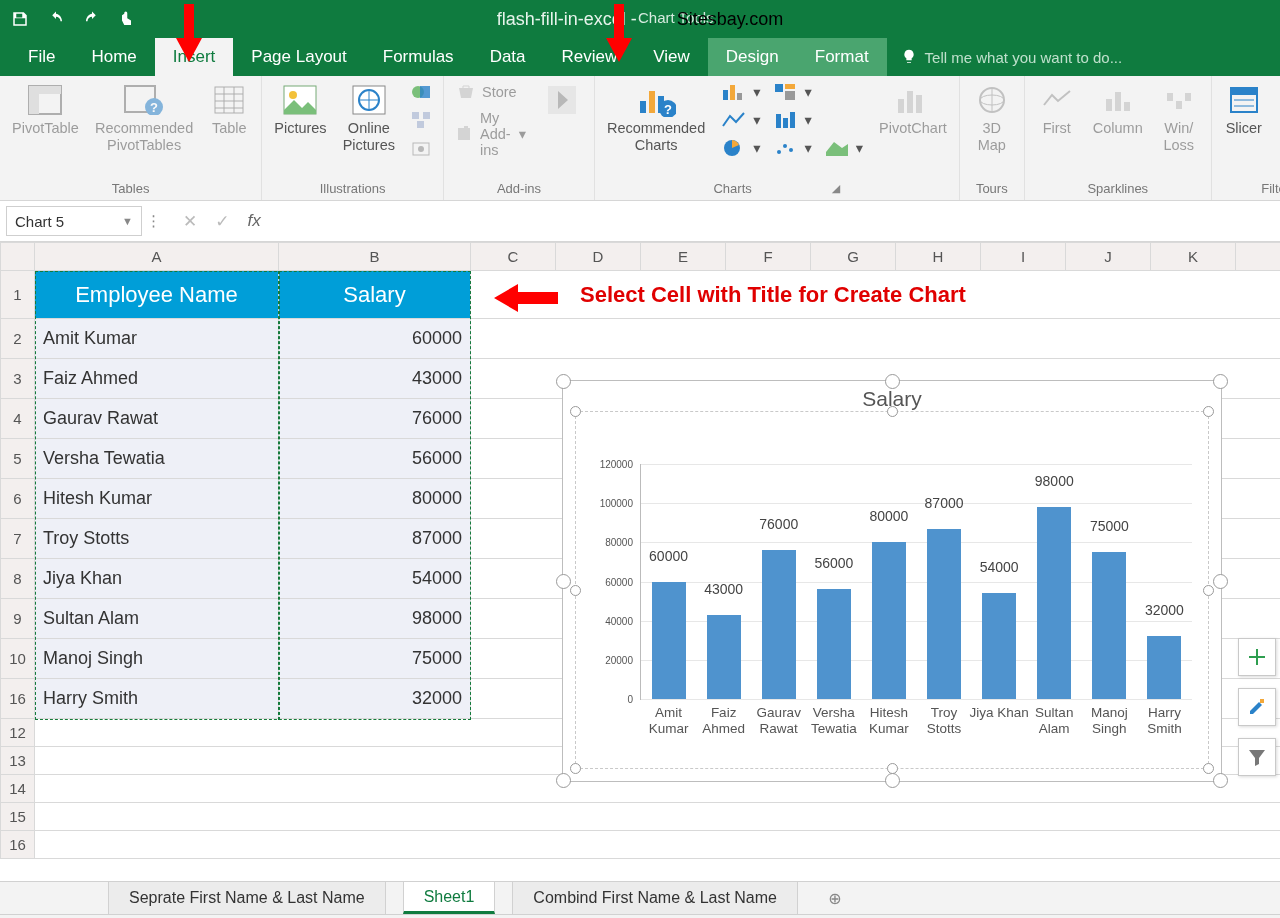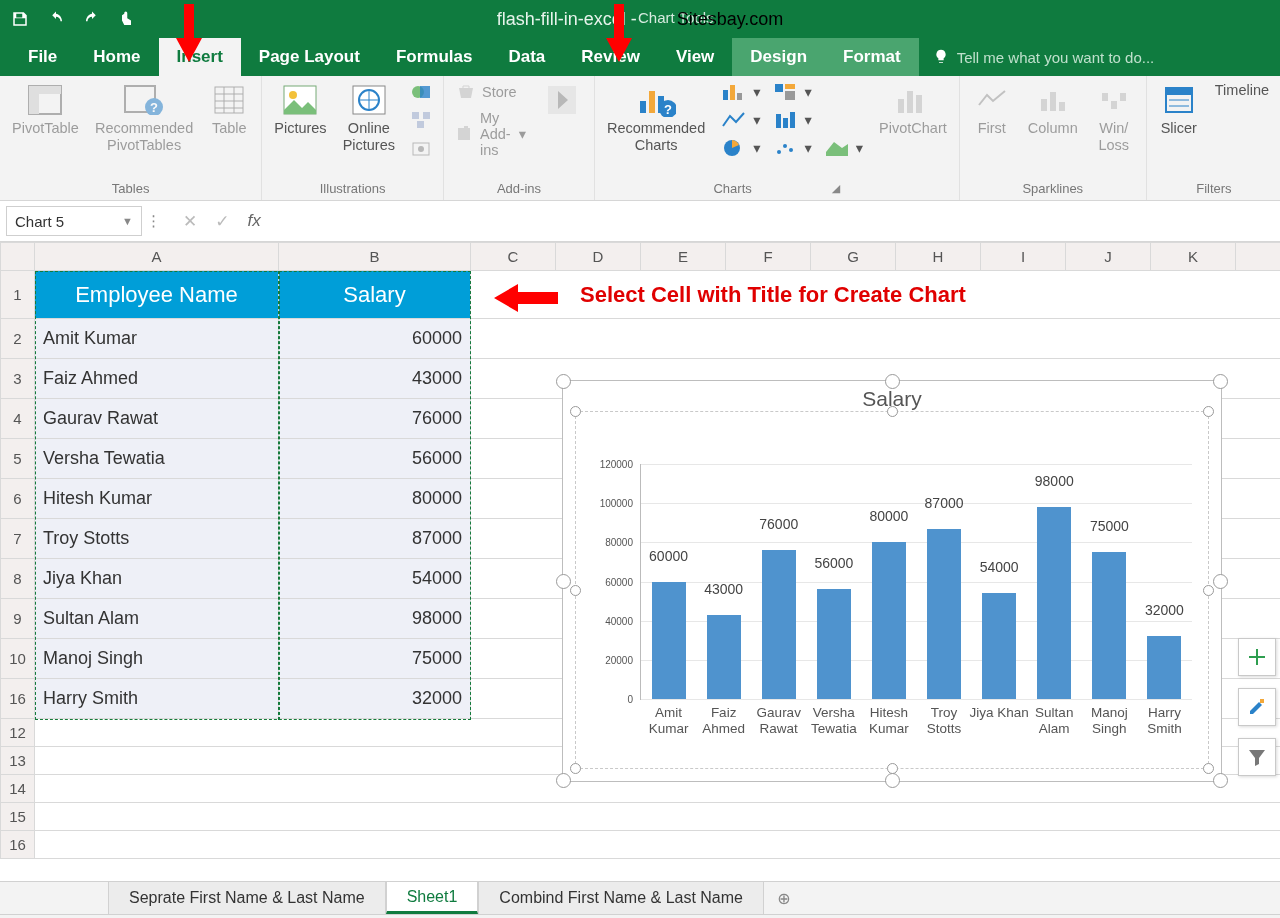--- a/index.html
+++ b/index.html
@@ -60,21 +60,20 @@
     align-items: stretch;
     padding-left: 10px;
   }
   .ribbon-tabs .tab {
     padding: 0 18px;
     display: flex;
     align-items: center;
     color: #fff;
     font-size: 17px;
     cursor: pointer;
-    font-weight: bold;
   }
   .ribbon-tabs .tab.active {
     background: #f3f3f3;
     color: #0f7b3f;
   }
   .ribbon-tabs .tab.context {
     background: #4aa56f;
   }
   .tell-me {
     flex: 1;
@@ -354,20 +353,21 @@
     height:22px;position:relative;margin-left:34px;
   }
   .sheet-tabs {
     height: 32px;
     border-top:1px solid #d1d1d1;
     background:#f3f3f3;
     display:flex;
     align-items:stretch;
     padding-left:108px;
     font-size:16px;
+    gap:17px;
   }
   .sheet-tabs .stab{
     padding:0 20px;
     display:flex;align-items:center;
     border-right:1px solid #d1d1d1;
     border-left:1px solid #d1d1d1;
     cursor:pointer;
     background:#ececec;
     color:#333;
   }
@@ -648,20 +648,36 @@
           </div>
         <span>PivotChart</span>
       </div>
     </div>
     <div class="ribbon-group-label" style="display:flex;align-items:center;gap:80px">
         <span>Charts</span>
         <span style="font-size:11px;color:#888">◢</span>
       </div>
   </div>
 
+  <div class="ribbon-group">
+    <div class="ribbon-row">
+      <div class="big-btn disabled">
+        <div class="ico">
+            <svg width="30" height="30">
+              <circle cx="15" cy="15" r="12" fill="none" stroke="#999" stroke-width="2"></circle>
+              <ellipse cx="15" cy="15" rx="12" ry="5" fill="none" stroke="#999"></ellipse>
+              <path d="M15 3v24" stroke="#999"></path>
+            </svg>
+          </div>
+        <span style="white-space:pre-line">3D
+Map</span>
+      </div>
+    </div>
+    <div class="ribbon-group-label">Tours</div>
+  </div>
 
   <div class="ribbon-group">
     <div class="ribbon-row">
       <div class="big-btn disabled">
           <div class="ico">
             <svg width="30" height="26">
               <polyline points="2,18 10,8 16,14 28,4" fill="none" stroke="#999" stroke-width="2"></polyline>
             </svg>
           </div>
           <span>First</span>

